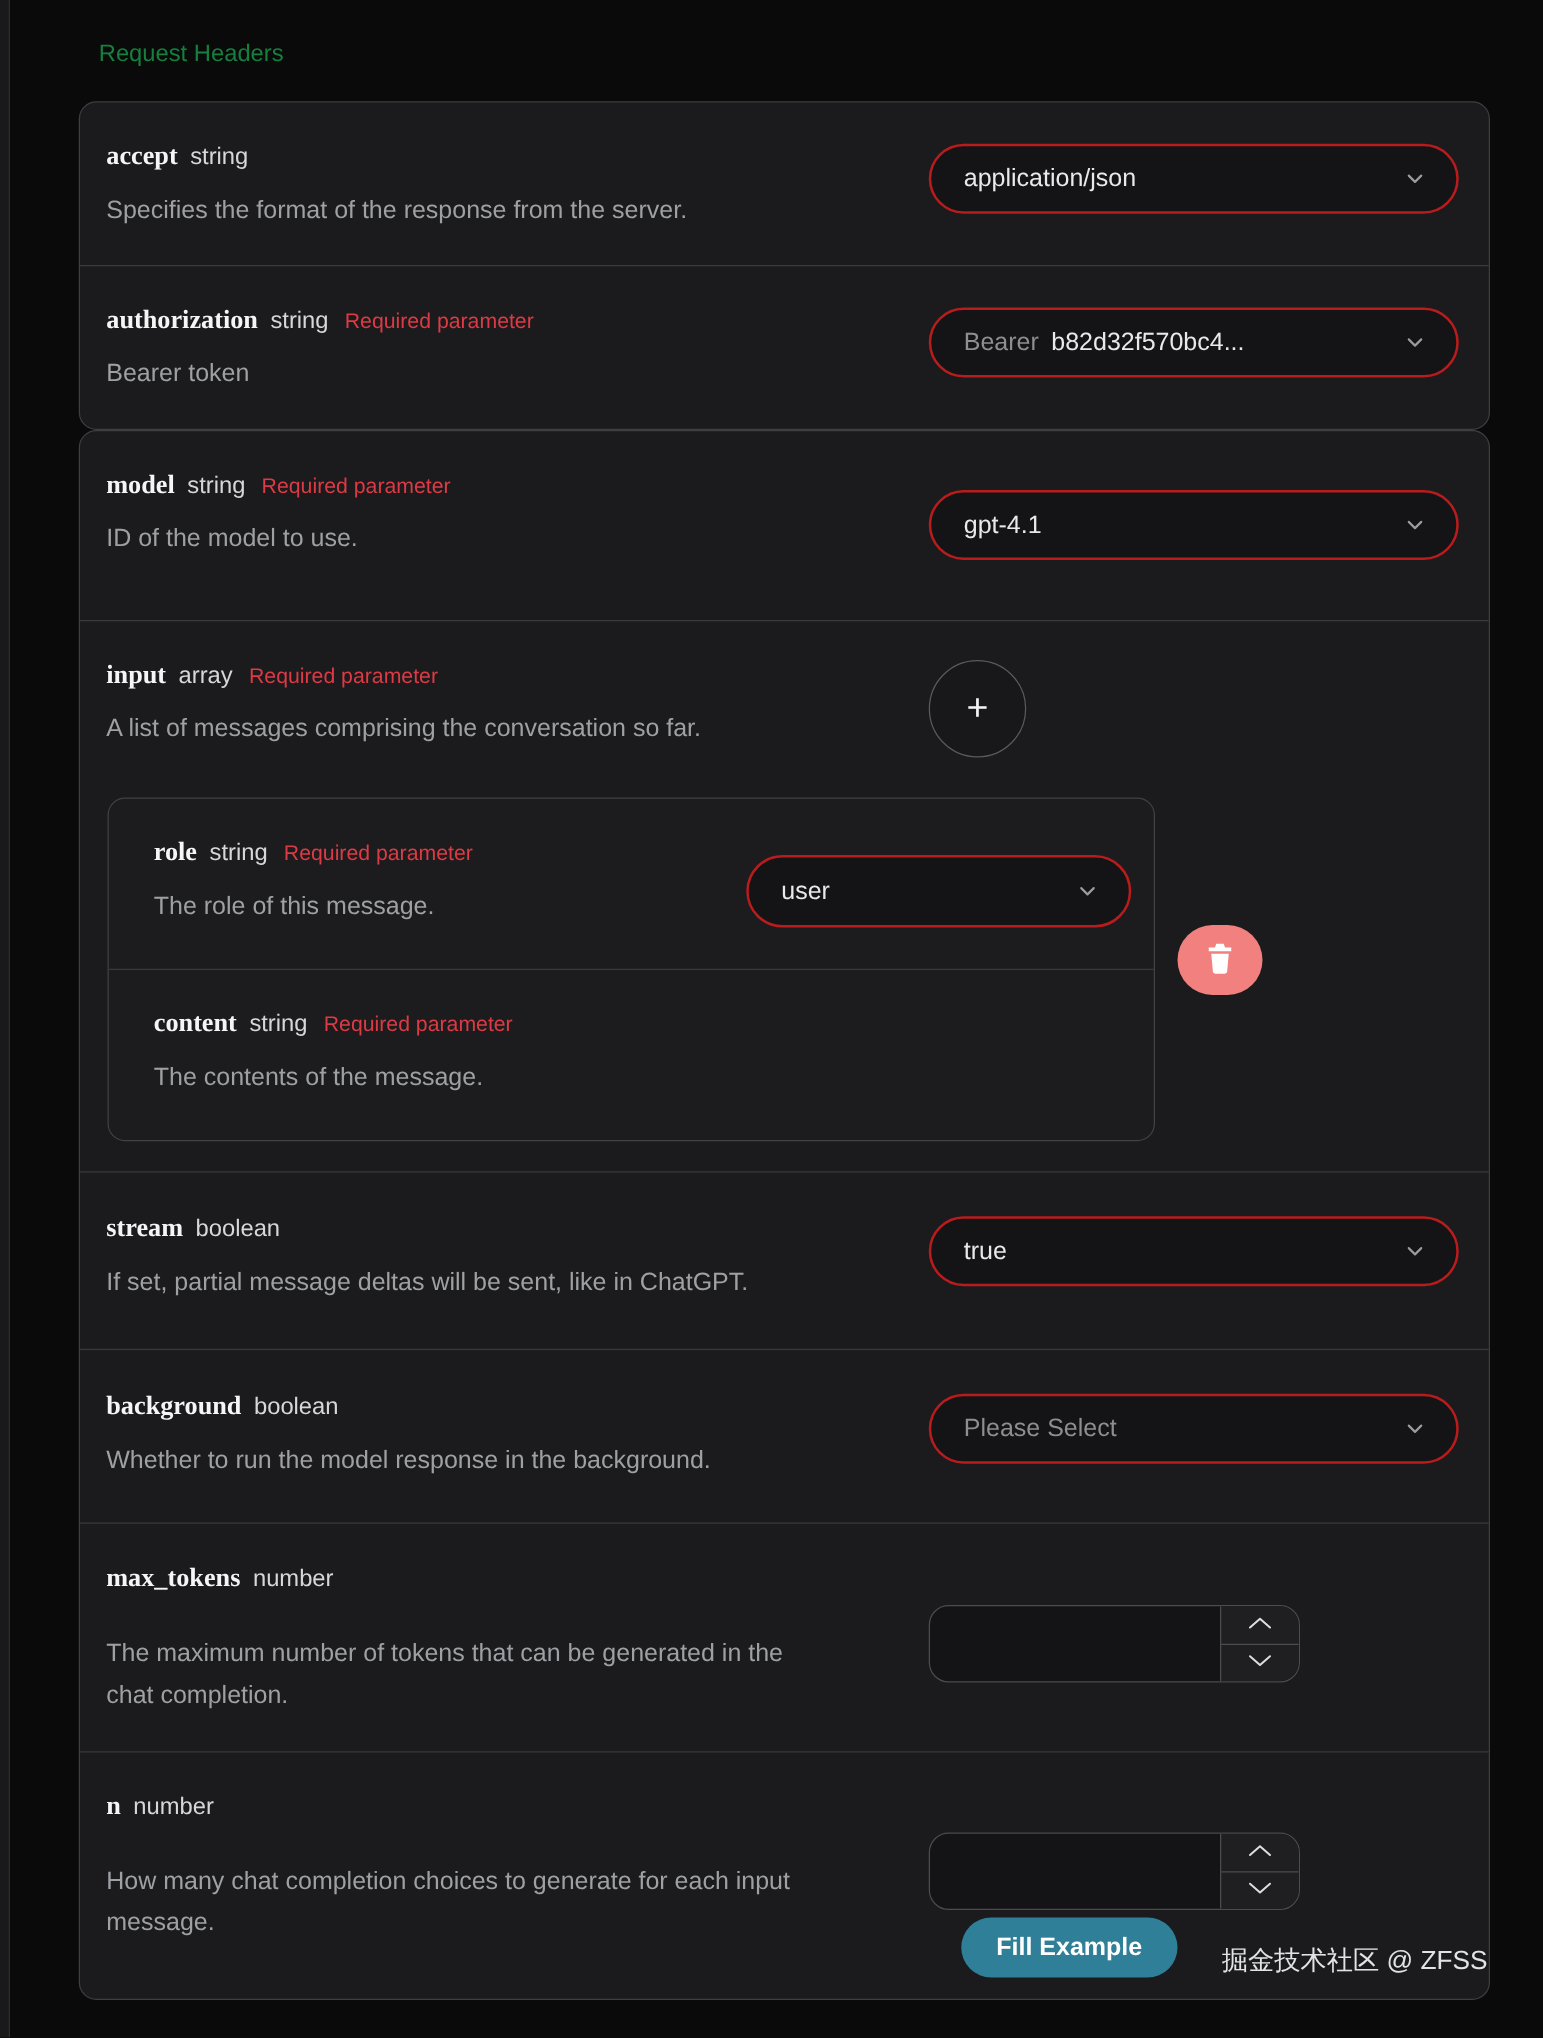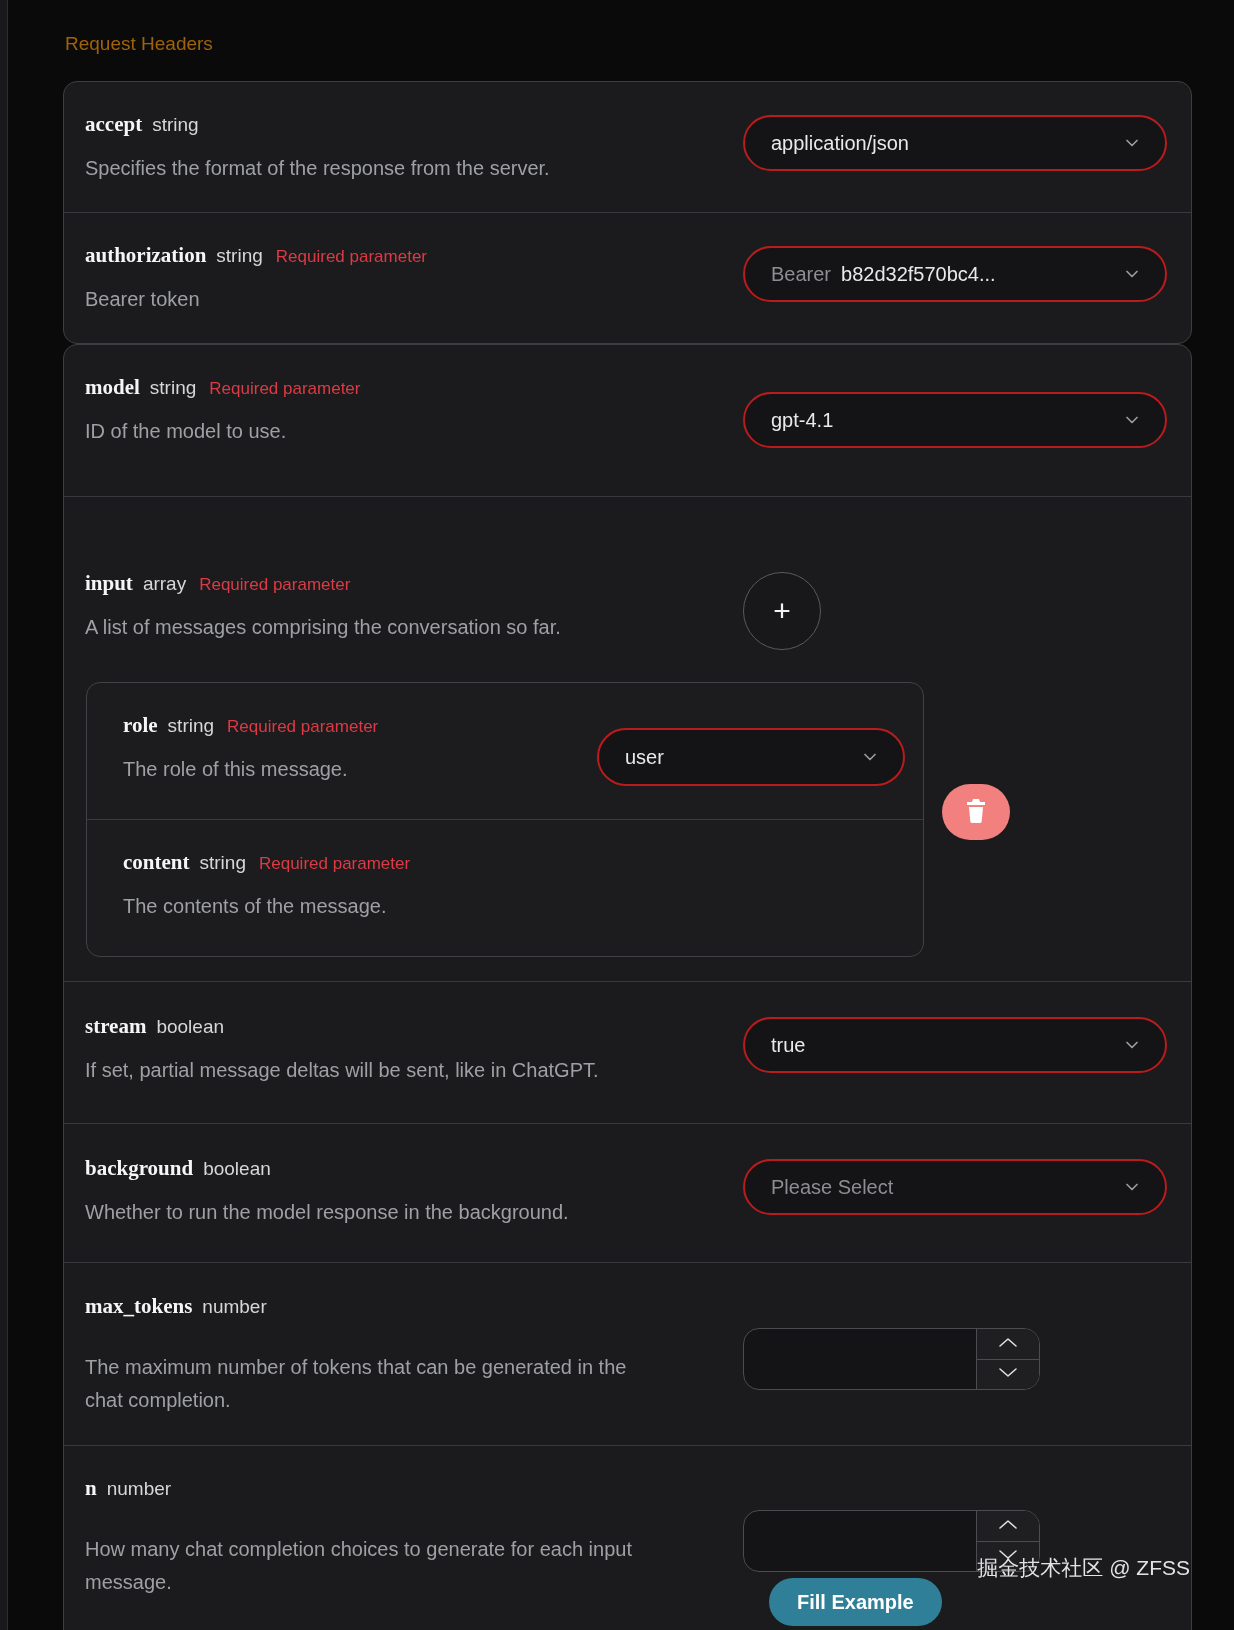--- a/index.html
+++ b/index.html
@@ -7,21 +7,21 @@
   .page {
     position:relative; width:1234px; height:1630px; overflow:hidden;
     background:#0a0a0b; font-family:"Liberation Sans", sans-serif;
   }
   .edge-strip {
     position:absolute; left:0; top:0; width:8px; height:100%;
     background:#19191b; border-right:1px solid #2d2d31; z-index:2;
   }
   .content { position:absolute; left:63px; top:0; width:1129px; }
 
-  .section-label { font-size:19px; font-weight:400; color:#a16207; margin:30px 0 26px 2px; }
+  .section-label { font-size:19px; font-weight:400; color:#15803d; margin:30px 0 26px 16px; }
   .section-label.first { margin-top:33px; }
 
   .card {
     background:#1b1b1d; border:1px solid #3e3e42; border-radius:14px;
   }
   .row { display:flex; align-items:flex-start; padding:30px 24px 27px 21px; }
   .row + .row { border-top:1px solid #3a3a3e; }
 
   .info { flex:1; min-width:0; padding-right:18px; }
   .titleline { display:flex; align-items:baseline; white-space:nowrap; }
@@ -46,21 +46,21 @@
   .row-accept, .row-auth { padding-bottom:27px; }
   .row-model { padding-bottom:48px;align-items:flex-end; }
   .row-stream { padding-top:32px; padding-bottom:36px; }
   .row-background { padding-top:32px; padding-bottom:33px; }
   .row-max { padding-top:31px; padding-bottom:28px; }
   .row-n { padding-top:30px; padding-bottom:17px; }
   .row-max .pdesc, .row-n .pdesc { max-width:560px;margin-top:32px; }
 
   
   .row-input { display:block; padding:30px 24px 24px 21px; }
-  .input-head { display:flex; align-items:flex-start;margin-top:44px; }
+  .input-head { display:flex; align-items:flex-start; }
   .add-btn {
     width:78px; height:78px; border-radius:50%;
     border:1px solid #5a5a5f; background:#18181a; color:#f2f2f4;
     font-size:30px; font-weight:400; display:flex; align-items:center; justify-content:center;
     cursor:pointer; margin-top:-2px;
   }
   .nested {
     position:relative; margin:32px 0 0 1px; width:838px;
     background:#1c1c1e; border:1px solid #414146; border-radius:14px;
   }

